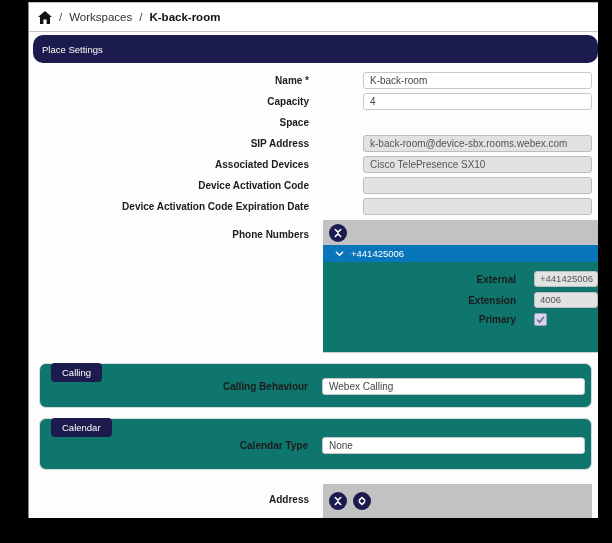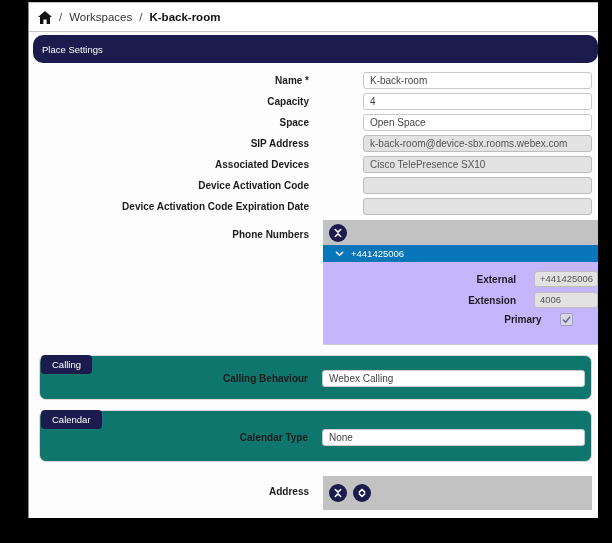--- a/index.html
+++ b/index.html
@@ -27,32 +27,32 @@
   .tinput.disabled{background:#e2e2e2;border-color:#bdbdbd;color:#555;}
   
   .phone-row{display:flex;margin-top:3px;}
   .phone-row .flabel{padding-top:9px;}
   .phone-block{flex:1;margin-left:14px;margin-right:6px;}
   .band{background:#c2c2c2;height:25px;display:flex;align-items:center;padding-left:6px;gap:5px;}
   .circle-btn{width:18px;height:18px;border-radius:50%;background:#1b1b4d;display:flex;
               align-items:center;justify-content:center;flex:none;cursor:pointer;}
   .num-header{background:#0a76ba;height:17px;display:flex;align-items:center;gap:7px;
               padding-left:12px;color:#fff;font-size:9.5px;cursor:pointer;}
-  .num-panel{background:#c4b5fd;border-bottom:1px solid #cfcfcf;padding:9px 0 10px 0;}
+  .num-panel{background:#0f766e;border-bottom:1px solid #cfcfcf;padding:9px 0 10px 0;}
   .srow{display:flex;align-items:center;margin-bottom:5px;}
-  .srow:last-child{margin-bottom:8px;justify-content:center;}
+  .srow:last-child{margin-bottom:16px;}
   .slabel{width:193px;text-align:right;font-size:10px;font-weight:bold;color:#1c1c1c;flex:none;}
   .sctrl{margin-left:18px;}
   .sinput{width:64px;height:16px;background:#e2e2e2;border:1px solid #bdbdbd;border-radius:3px;
           font-size:9.5px;color:#555;padding:0 5px;line-height:14px;white-space:nowrap;overflow:hidden;}
   .checkbox{width:13px;height:13px;background:#d7d7e6;border:1px solid #9e9ec4;border-radius:2px;
             display:flex;align-items:center;justify-content:center;cursor:pointer;}
   
   .fieldset{position:relative;margin:10px 6px 0 10px;}
-  .fs-tab{position:absolute;top:0;left:2px;background:#1b1b4d;color:#fff;font-size:9.5px;
+  .fs-tab{position:absolute;top:0;left:12px;background:#1b1b4d;color:#fff;font-size:9.5px;
           padding:4px 11px 4px 11px;border-radius:4px;z-index:2;}
   .fs-box{border:1px solid #d9d9d9;border-radius:7px;background:#0f766e;}
   .fs-row{display:flex;align-items:center;padding:14px 0 12px 0;}
   .fs-row .flabel{width:268px;}
   .cal .fs-row{padding:18px 0 15px 0;justify-content:center;}
   
   .dev-row{display:flex;margin-top:14px;}
   .dev-row .flabel{padding-top:10px;}
   .dev-band{flex:1;margin-left:14px;margin-right:6px;height:34px;background:#c2c2c2;
             display:flex;align-items:center;padding-left:6px;gap:6px;}
@@ -88,23 +88,20 @@
 
       <div class="frow">
         <div class="flabel">Capacity</div>
         <div class="fctrl">
             <div class="tinput">4</div>
           </div>
       </div>
 
       <div class="frow">
         <div class="flabel">Space</div>
-        <div class="fctrl">
-            <div class="tinput">Open Space</div>
-          </div>
       </div>
 
       <div class="frow">
         <div class="flabel">SIP Address</div>
         <div class="fctrl">
             <div class="tinput disabled">k-back-room@device-sbx.rooms.webex.com</div>
           </div>
       </div>
 
       <div class="frow">

